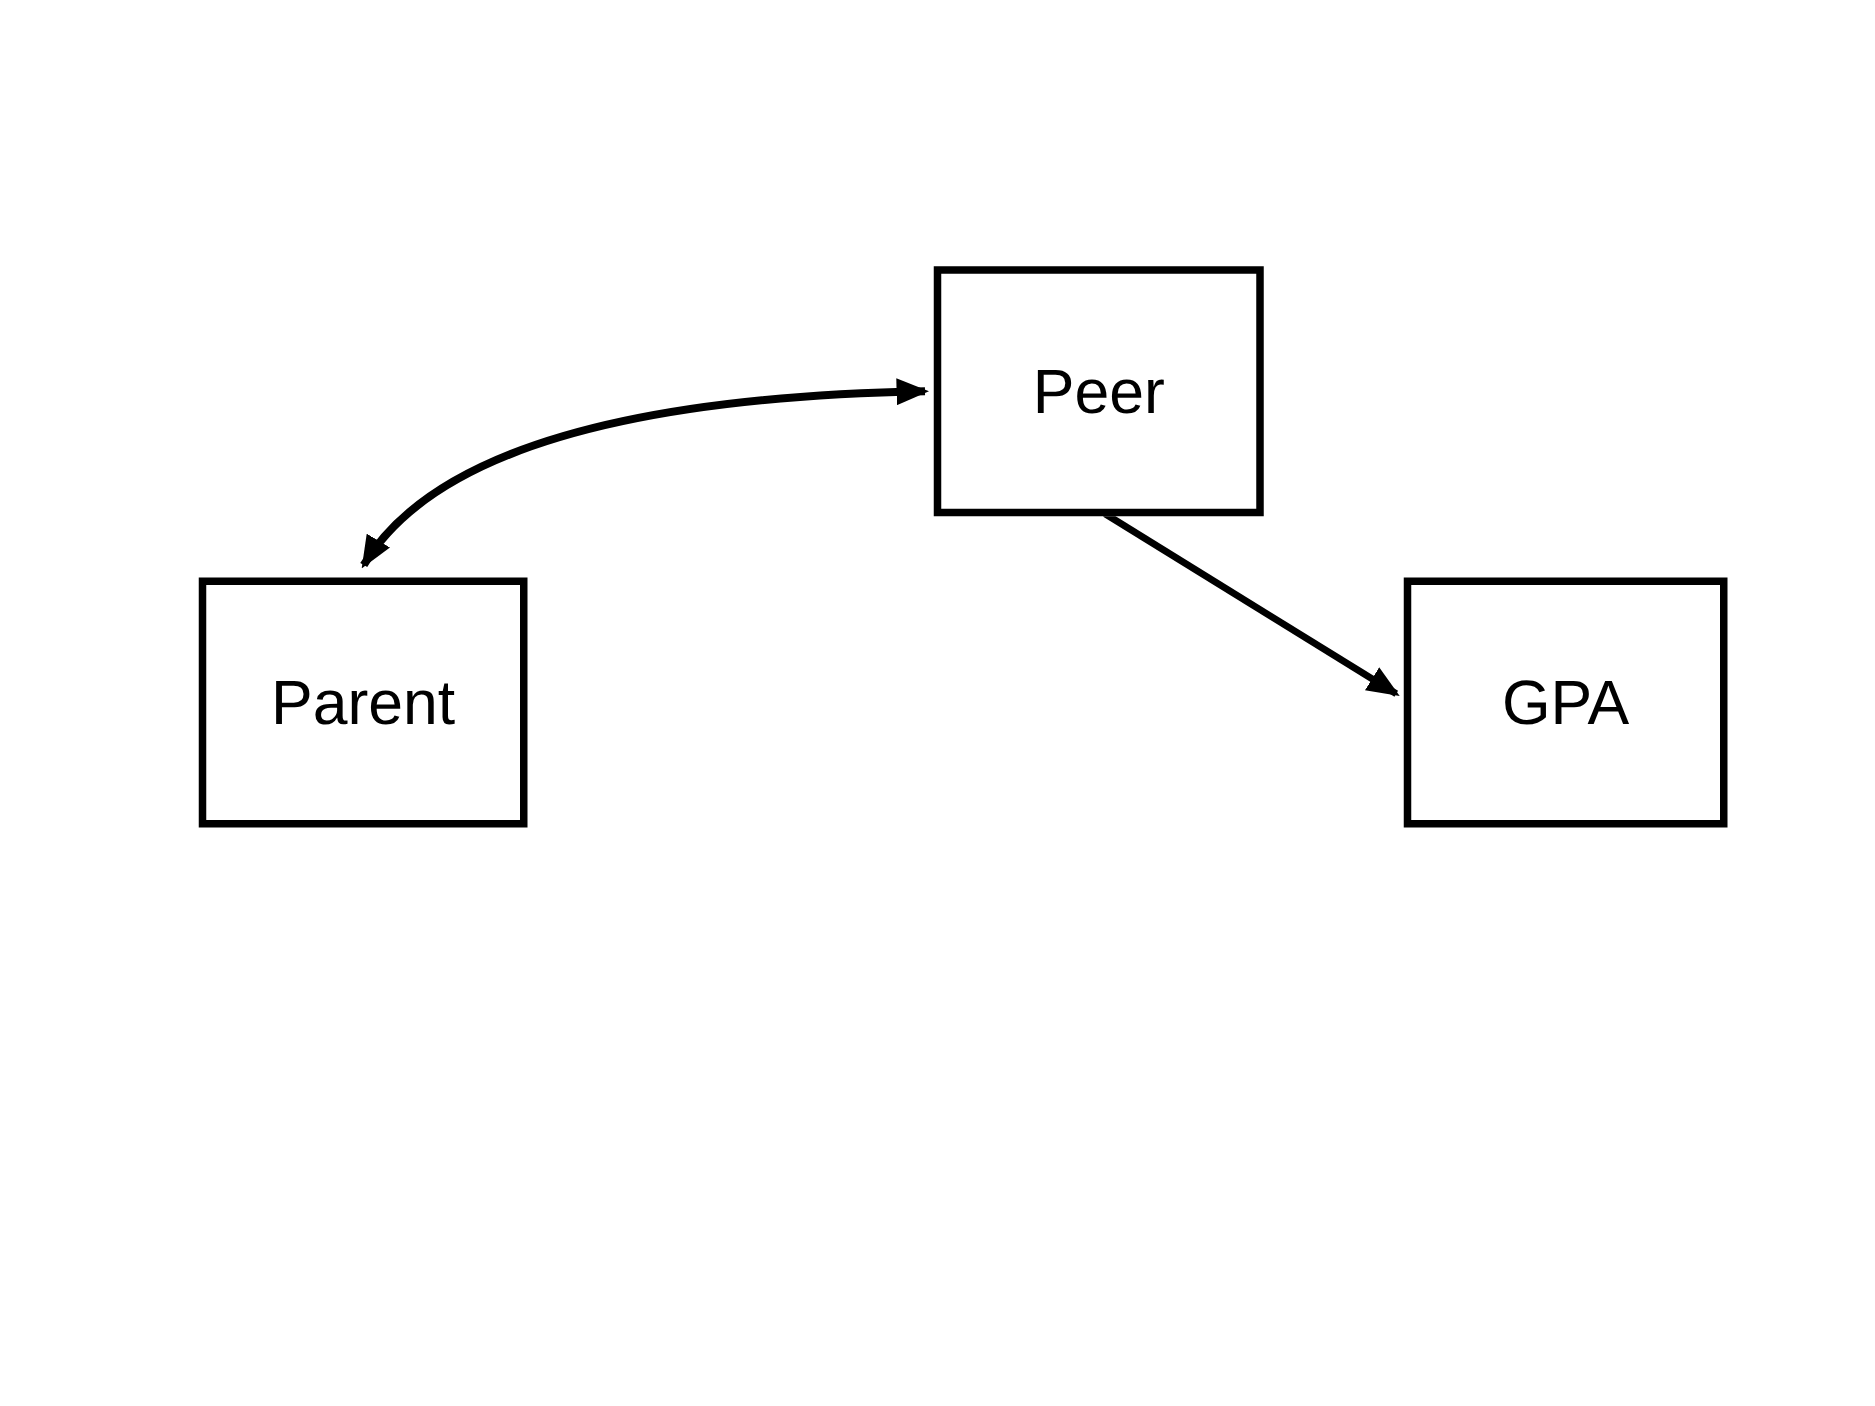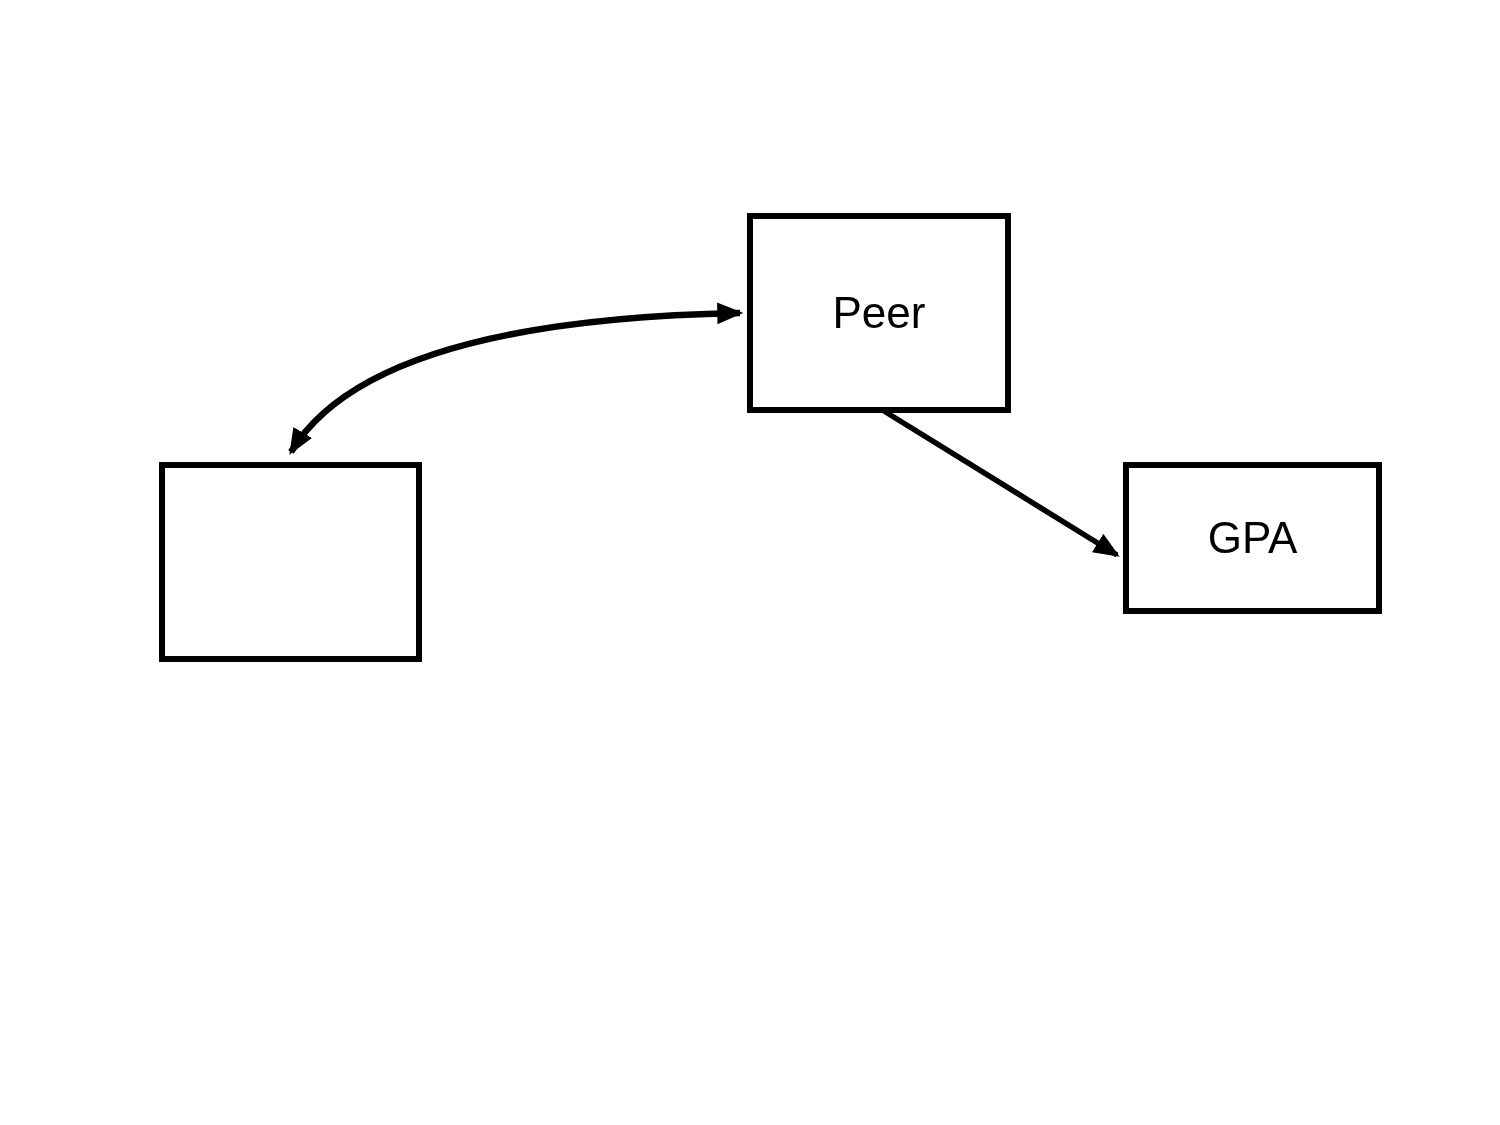--- a/index.html
+++ b/index.html
@@ -29,41 +29,41 @@
     position: absolute;
     box-sizing: border-box;
     border: 6px solid #000000;
     background: #ffffff;
     display: flex;
     flex-direction: column;
     align-items: center;
     justify-content: center;
     text-align: center;
     color: #000000;
-    font-size: 44px;
+    font-size: 50px;
     line-height: 72px;
     white-space: nowrap;
   }
   .node-peer-relations {
     left: 747px;
     top: 213px;
     width: 264px;
     height: 200px;
   }
   .node-parent-ses {
     left: 159px;
     top: 462px;
     width: 263px;
     height: 200px;
   }
   .node-gpa {
     left: 1123px;
     top: 462px;
     width: 259px;
-    height: 152px;
+    height: 200px;
   }
 </style>
 </head>
 <body>
 
 <div class="canvas">
 
   <svg class="edges-layer" width="1500" height="1125" viewBox="0 0 1500 1125" xmlns="http://www.w3.org/2000/svg">
     <defs>
       <marker id="arrowhead-end" markerUnits="userSpaceOnUse" markerWidth="26" markerHeight="22" viewBox="0 0 24 20" refX="21" refY="10" orient="auto">
@@ -77,19 +77,20 @@
     <path d="M 291 452 Q 370 320 740 313" fill="none" stroke="#000000" stroke-width="6.5" marker-start="url(#arrowhead-start)" marker-end="url(#arrowhead-end)"></path>
 
     <path d="M 884 411 L 1117 555" fill="none" stroke="#000000" stroke-width="5.5" marker-end="url(#arrowhead-end)"></path>
   </svg>
 
   <div class="node node-peer-relations">
     <span>Peer</span>
   </div>
 
   <div class="node node-parent-ses">
+    <span>Parent</span>
   </div>
 
   <div class="node node-gpa">
     <span>GPA</span>
   </div>
 
 </div>
 
 </body></html>

